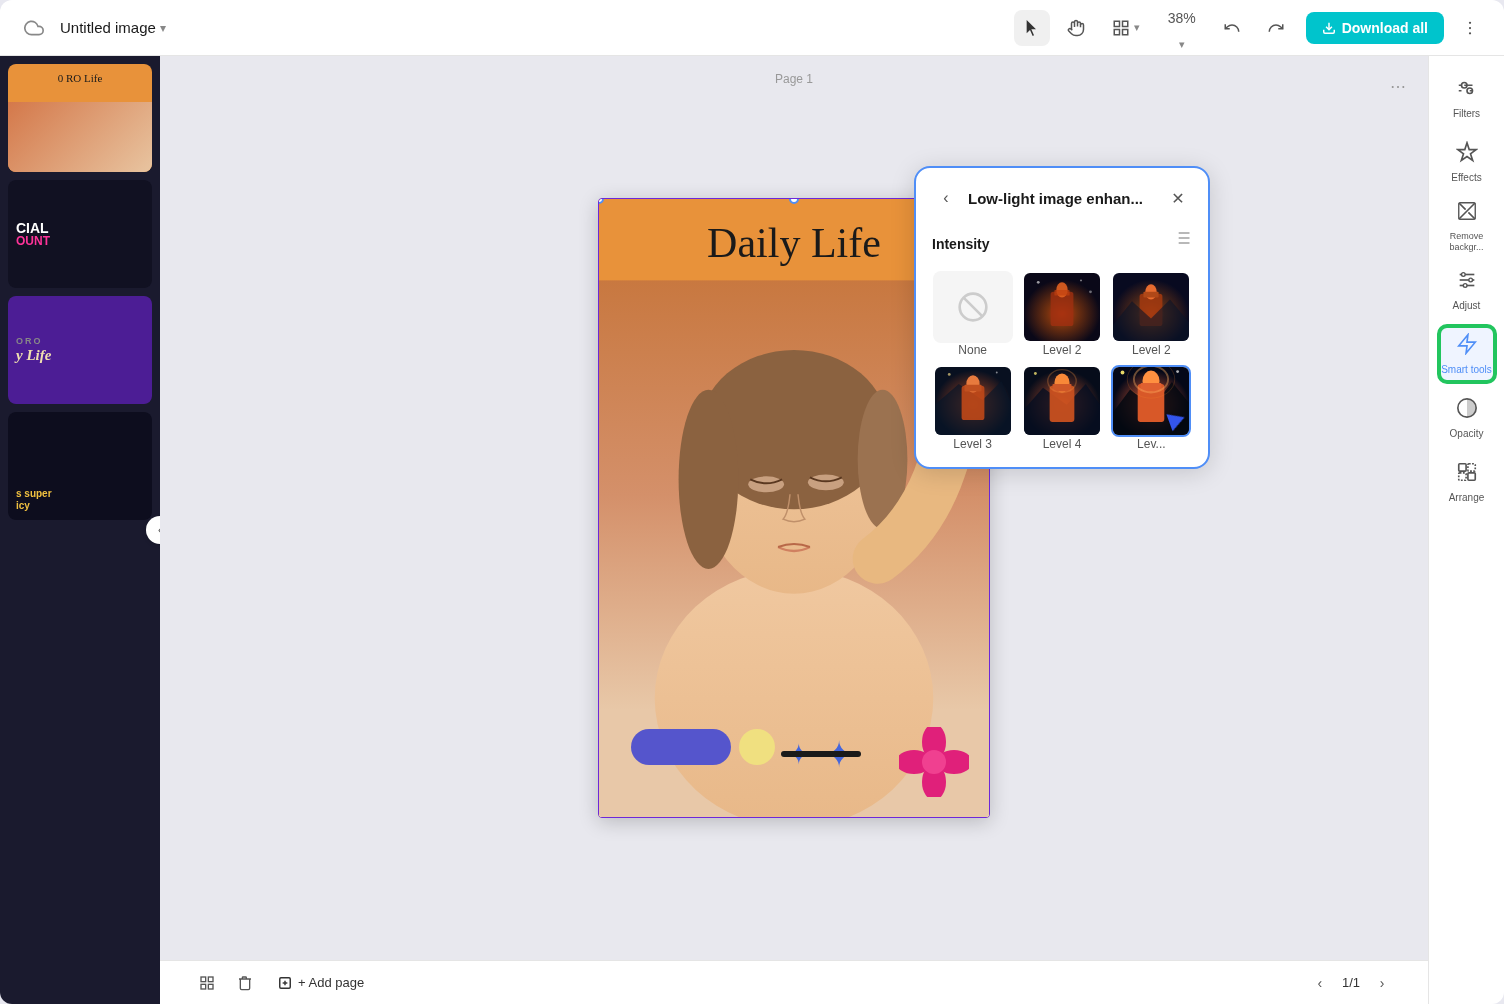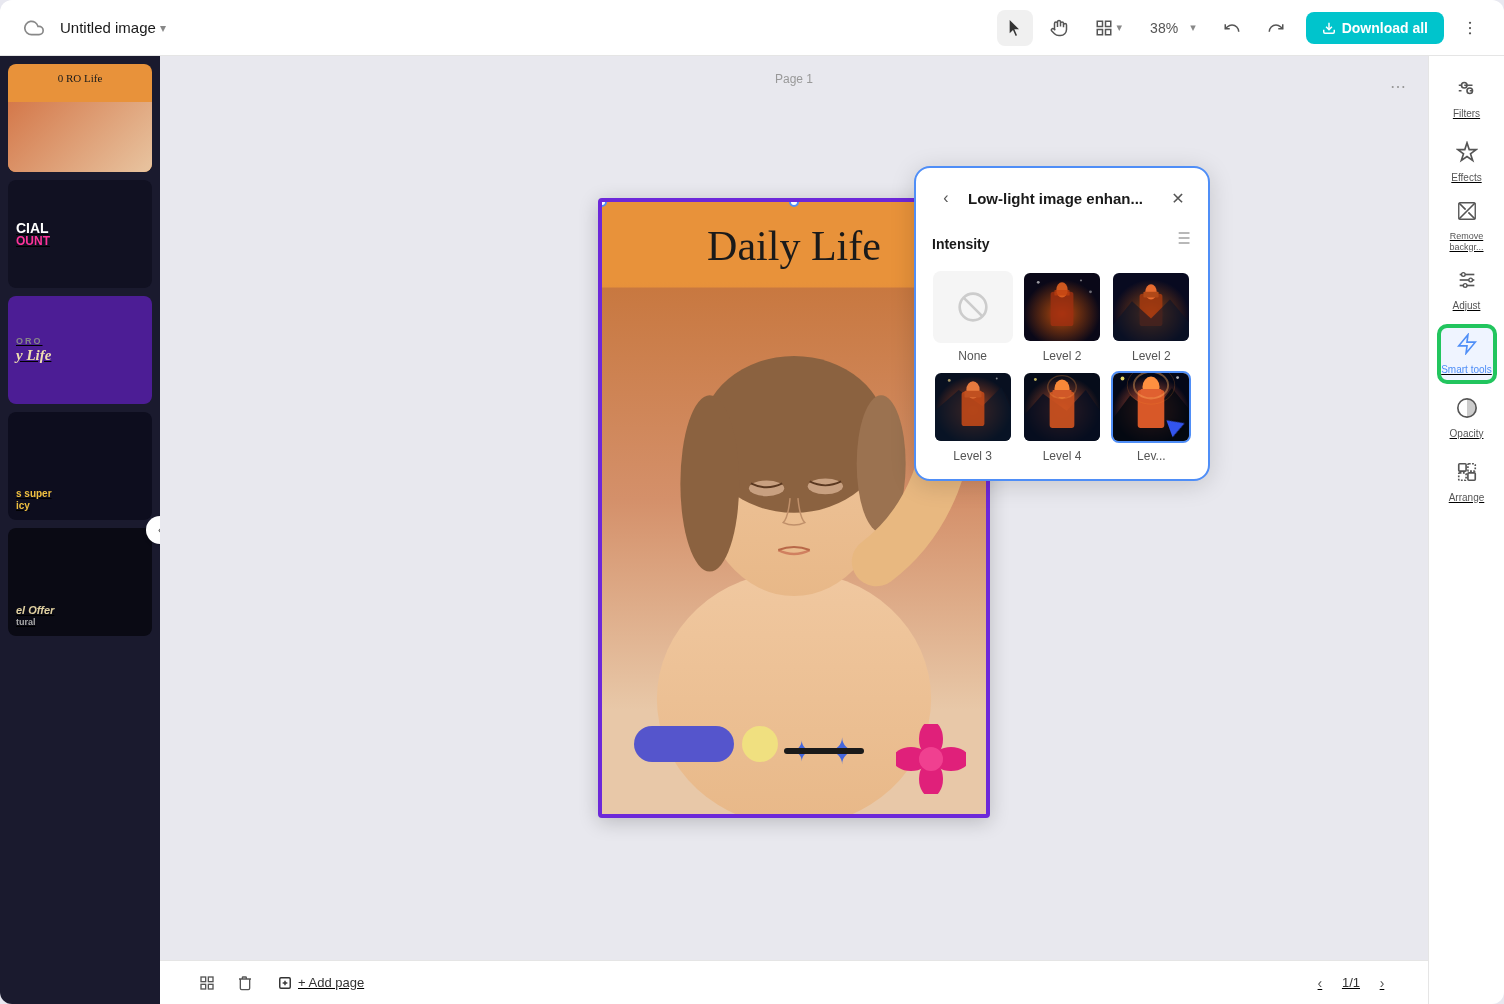--- a/index.html
+++ b/index.html
@@ -78,20 +78,21 @@
       align-items: center;
       gap: 12px;
       padding: 0 10px;
       height: 36px;
       border-radius: 8px;
       border: none;
       background: transparent;
       cursor: pointer;
       color: #555;
       font-size: 14px;
+      flex-direction: column;
     }
     .topbar-right {
       display: flex;
       align-items: center;
       gap: 8px;
     }
     .download-btn {
       background: #00c4cc;
       color: #fff;
       border: none;
@@ -103,21 +104,20 @@
       display: flex;
       align-items: center;
       gap: 6px;
     }
 
     
     .main-area {
       display: flex;
       flex: 1;
       overflow: hidden;
-      text-decoration: underline;
     }
 
     
     .left-sidebar {
       width: 160px;
       background: #1a1a2e;
       display: flex;
       flex-direction: column;
       overflow: hidden;
       flex-shrink: 0;
@@ -206,21 +206,21 @@
       font-size: 16px;
     }
 
     
     .design-canvas {
       width: 392px;
       height: 620px;
       background: #e8923a;
       border-radius: 4px;
       position: relative;
-      border: 4px solid #6d28d9;
+      border: 1px solid #6d28d9;
       box-shadow: 0 4px 20px rgba(0,0,0,0.2);
       overflow: hidden;
     }
 
     
     .handle {
       position: absolute;
       width: 10px;
       height: 10px;
       background: #fff;
@@ -419,21 +419,20 @@
     }
     .intensity-grid {
       display: grid;
       grid-template-columns: repeat(3, 1fr);
       gap: 8px;
     }
     .intensity-item {
       display: flex;
       flex-direction: column;
       align-items: center;
-      gap: 6px;
       cursor: pointer;
     }
     .intensity-thumb {
       width: 80px;
       height: 72px;
       border-radius: 8px;
       overflow: hidden;
       border: 2px solid transparent;
       display: flex;
       align-items: center;
@@ -602,26 +601,20 @@
         </div>
       </div>
 
       <div class="template-thumb">
         <div class="template-thumb-content" style="background:#0d0d1e;height:108px;border-radius:6px;flex-direction:column;padding:8px;align-items:flex-start;justify-content:flex-end;">
           <div style="font-size:10px;color:#f0c040;font-weight:700;line-height:1.2;">s super</div>
           <div style="font-size:10px;color:#f0c040;font-weight:700;line-height:1.2;">icy</div>
         </div>
       </div>
 
-      <div class="template-thumb">
-        <div class="template-thumb-content" style="background:#0a0a14;height:108px;border-radius:6px;flex-direction:column;padding:8px;align-items:flex-start;justify-content:flex-end;">
-          <div style="font-size:11px;color:#e0d0a0;font-style:italic;line-height:1.2;">el Offer</div>
-          <div style="font-size:9px;color:#aaa;line-height:1.2;">tural</div>
-        </div>
-      </div>
 
     </div>
   </div>
 
   <div class="canvas-area">
     <div class="canvas-inner">
       <div class="page-label">Page 1</div>
       <div class="canvas-more-btn">⋯</div>
 
       <div class="design-canvas">

